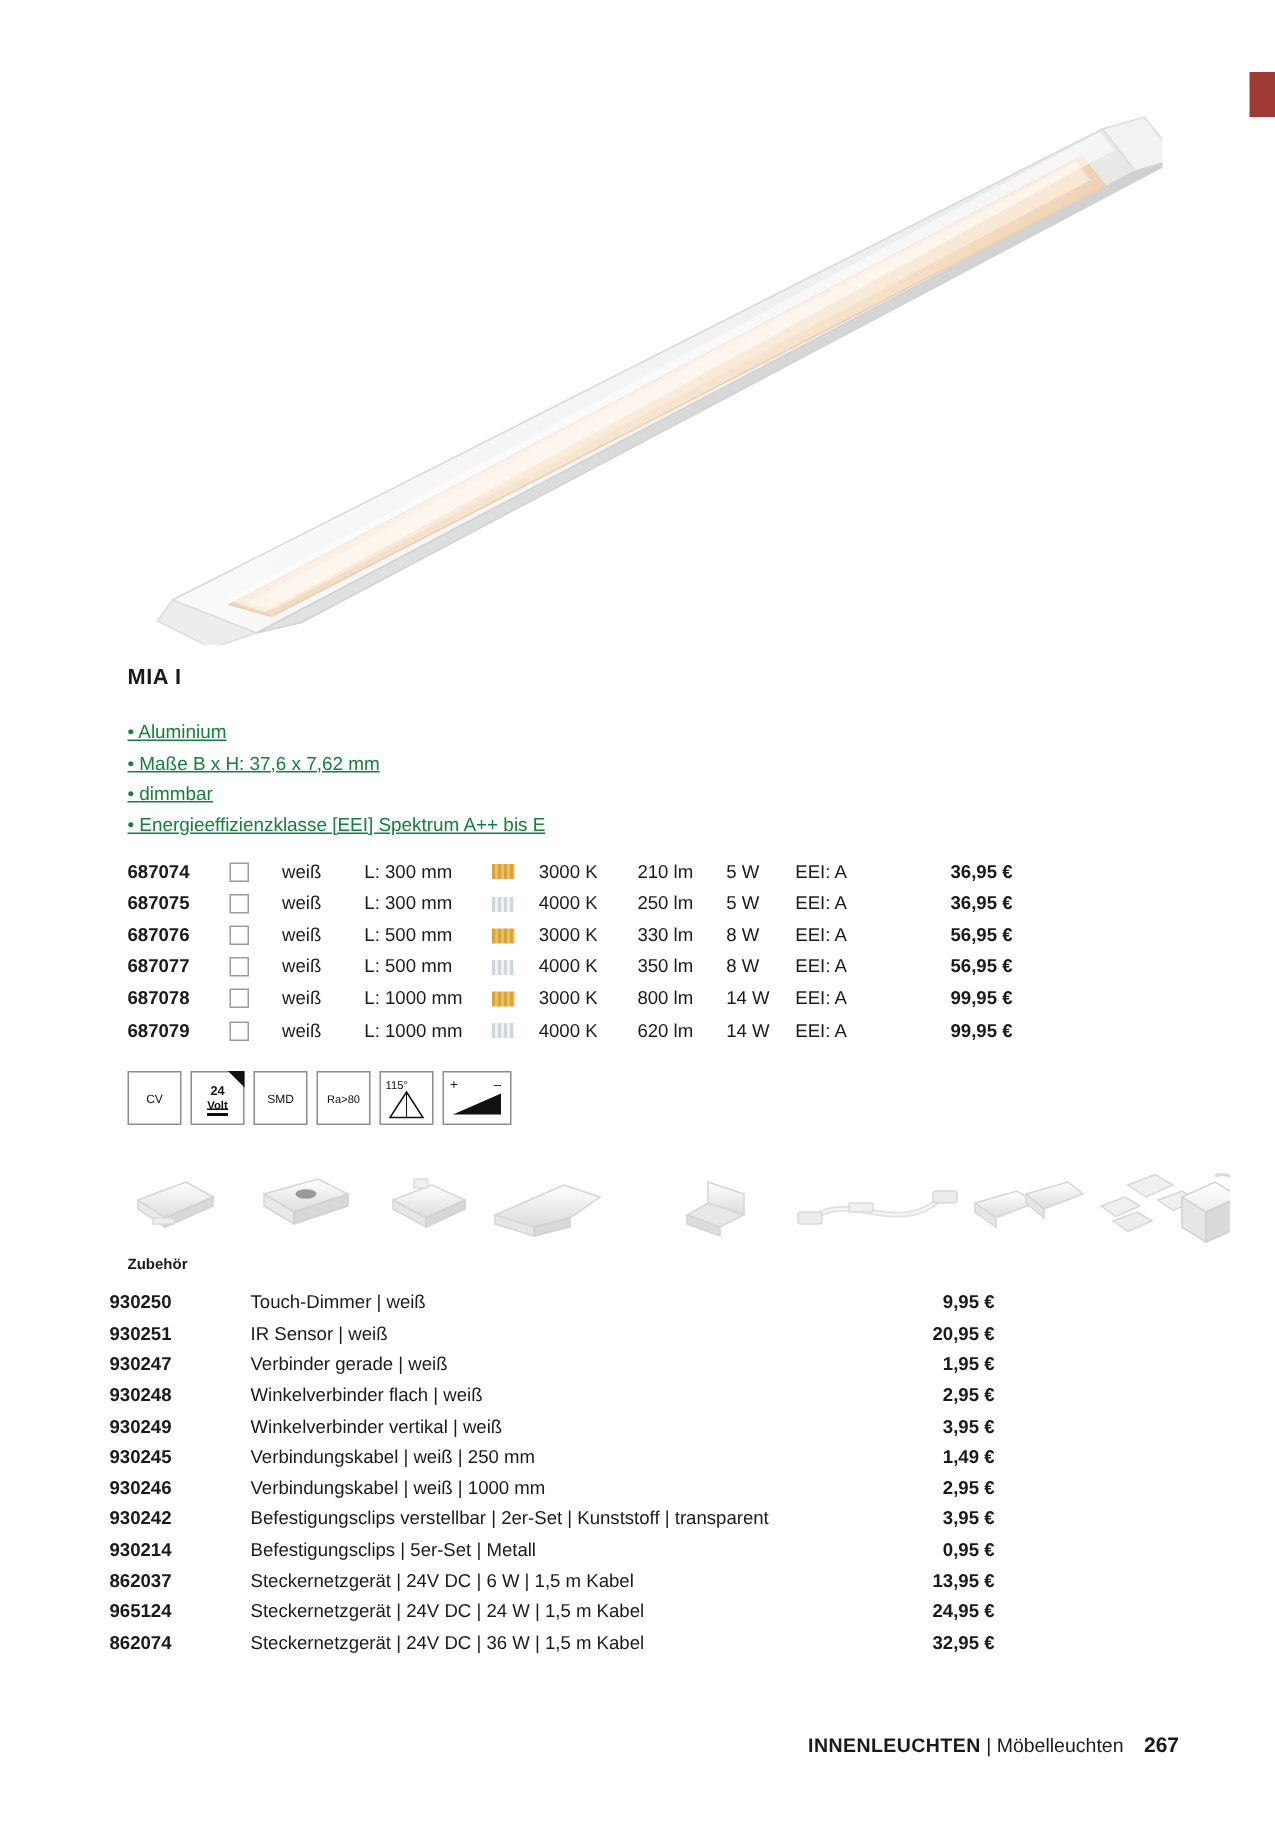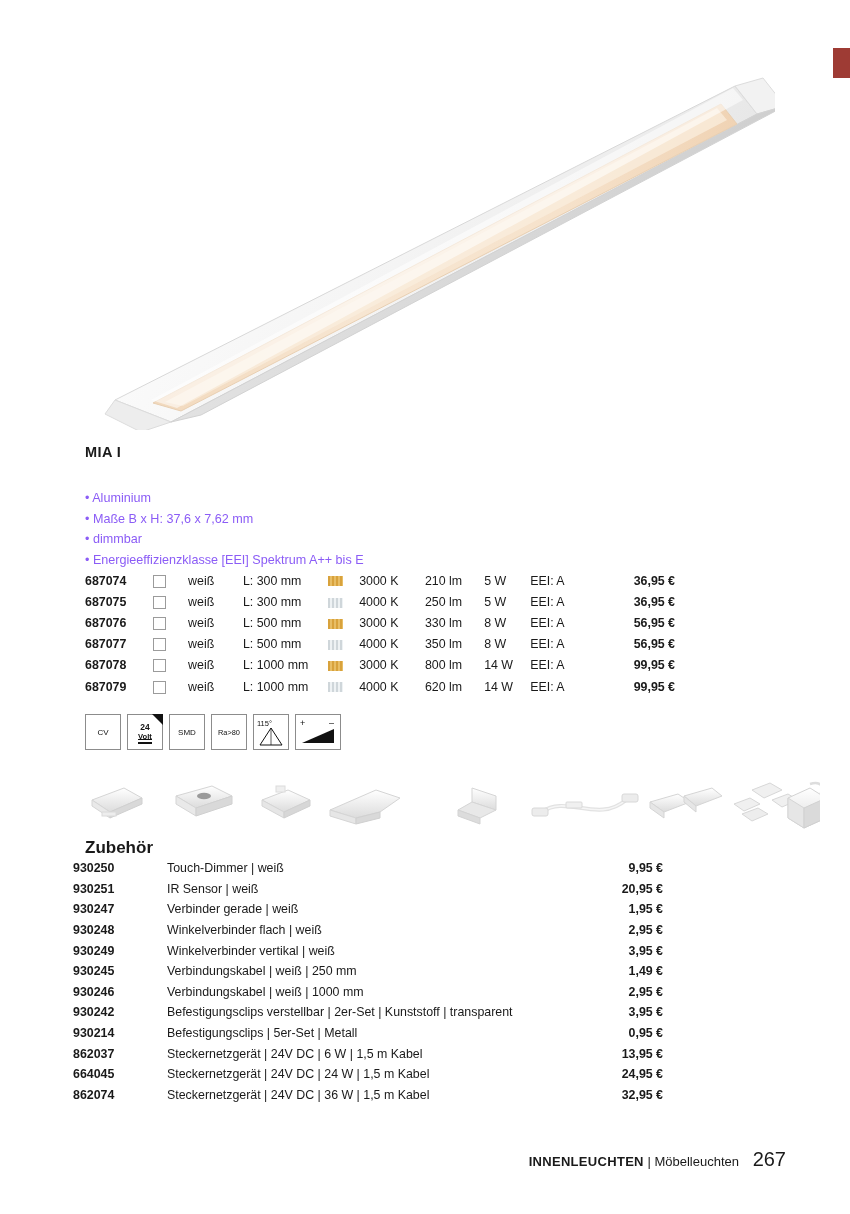--- a/index.html
+++ b/index.html
@@ -46,24 +46,25 @@
     position: absolute;
     left: 85px;
     top: 444px;
     font-size: 14.5px;
     font-weight: bold;
     letter-spacing: 0.4px;
   }
   .bullets {
     position: absolute;
     left: 85px;
-    top: 488px;
+    top: 478px;
     font-size: 12.6px;
     line-height: 20.6px;
-    color: #8b5cf6;
+    color: #15803d;
+    text-decoration: underline;
   }
   .bullets div { white-space: nowrap; }
 
   
   .var-table {
     position: absolute;
     left: 85px;
     top: 570px;
     width: 590px;
     border-collapse: collapse;
@@ -169,21 +170,21 @@
     top: 766px;
     width: 740px;
     height: 70px;
   }
 
   
   .acc-title {
     position: absolute;
     left: 85px;
     top: 838px;
-    font-size: 17px;
+    font-size: 10px;
     font-weight: bold;
   }
   .acc-table {
     position: absolute;
     left: 73px;
     top: 858px;
     width: 590px;
     border-collapse: collapse;
     font-size: 12.4px;
   }
@@ -200,21 +201,21 @@
   
   .footer {
     position: absolute;
     right: 85px;
     bottom: 43px;
     font-size: 13px;
     white-space: nowrap;
   }
   .footer .f-main { font-weight: bold; letter-spacing: 0.3px; }
   .footer .f-sub { font-weight: normal; }
-  .footer .f-page { font-weight: normal; margin-left: 10px; font-size: 20px;}
+  .footer .f-page { font-weight: bold; margin-left: 10px; font-size: 14px;}
 </style>
 </head>
 <body>
 
 <div class="page">
 
   <div class="corner-tab"></div>
 
   <div class="hero">
     <svg width="690" height="360" viewBox="0 0 690 360">
@@ -504,21 +505,21 @@
         <td class="a-art">930214</td>
         <td class="a-desc">Befestigungsclips | 5er-Set | Metall</td>
         <td class="a-price">0,95 €</td>
       </tr>
       <tr>
         <td class="a-art">862037</td>
         <td class="a-desc">Steckernetzgerät | 24V DC | 6 W | 1,5 m Kabel</td>
         <td class="a-price">13,95 €</td>
       </tr>
       <tr>
-        <td class="a-art">664045</td>
+        <td class="a-art">965124</td>
         <td class="a-desc">Steckernetzgerät | 24V DC | 24 W | 1,5 m Kabel</td>
         <td class="a-price">24,95 €</td>
       </tr>
       <tr>
         <td class="a-art">862074</td>
         <td class="a-desc">Steckernetzgerät | 24V DC | 36 W | 1,5 m Kabel</td>
         <td class="a-price">32,95 €</td>
       </tr>
     </tbody>
   </table>

